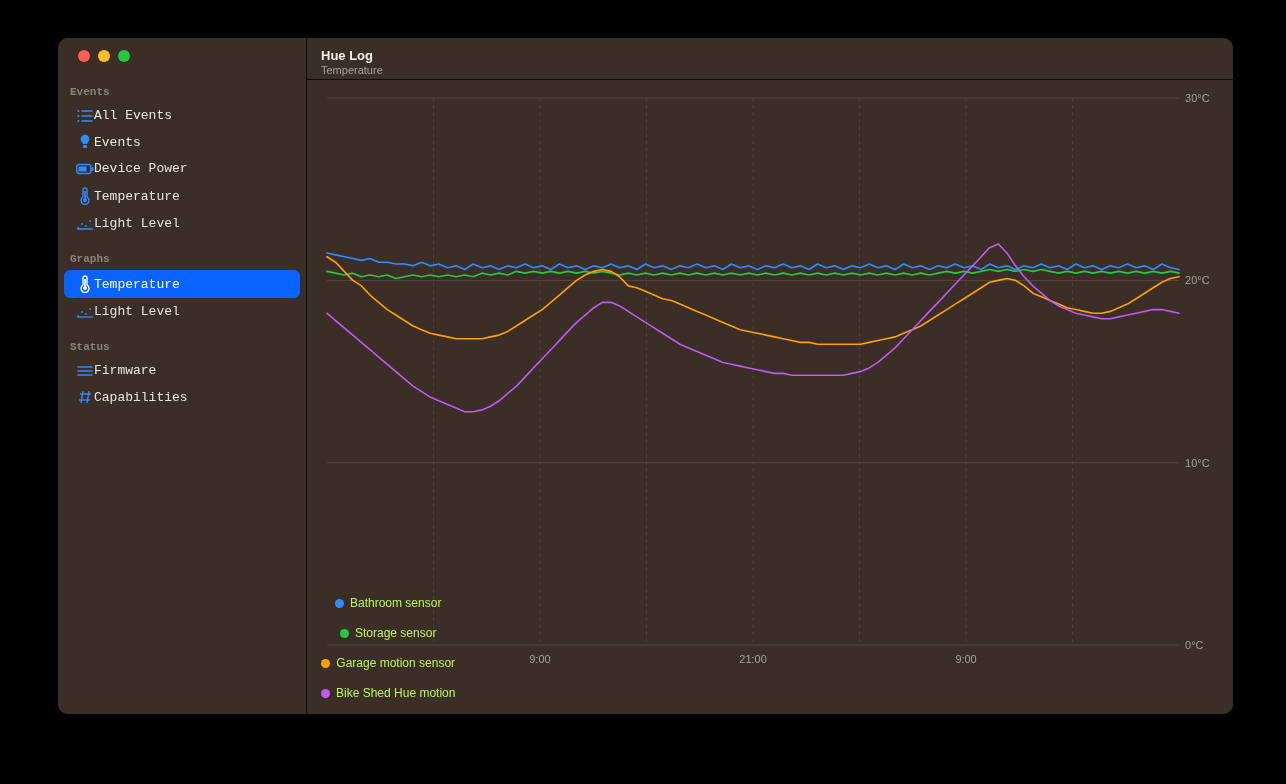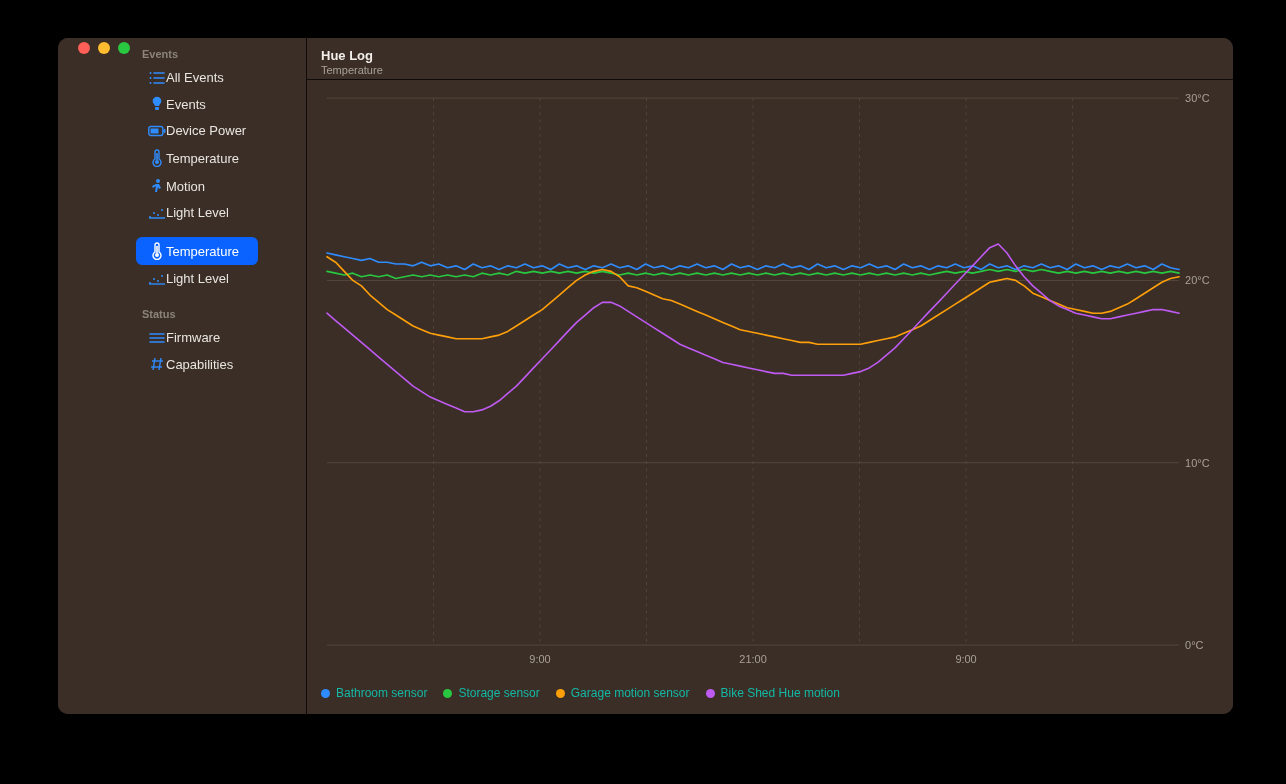--- a/index.html
+++ b/index.html
@@ -21,23 +21,24 @@
     background: #3a2e26;
     border-radius: 10px;
     display: flex;
     overflow: hidden;
     box-shadow: 0 20px 60px rgba(0,0,0,0.6);
   }
   .sidebar {
     width: 249px;
     background: #3a2e26;
     border-right: 1px solid #0e0b08;
-    padding-top: 4px;
-    display: flex;
-    flex-direction: row;
+    padding-top: 12px;
+    display: flex;
+    flex-direction: column;
+    font-family: Liberation Mono, monospace;
   }
   .traffic {
     display: flex;
     gap: 8px;
     padding-left: 20px;
     padding-bottom: 18px;
   }
   .traffic span {
     width: 12px; height: 12px; border-radius: 50%; display: inline-block;
   }
@@ -111,21 +112,22 @@
     display: block;
   }
   .legend {
     position: absolute;
     left: 14px;
     bottom: 14px;
     display: flex;
     gap: 16px;
     align-items: center;
     font-size: 12px;
-    color: #14b8a6;
+    color: #bef264;
+    flex-direction: column;
   }
   .legend .item { display: flex; align-items: center; gap: 6px; }
   .legend .dot { width: 9px; height: 9px; border-radius: 50%; display: inline-block; }
 </style>
 </head>
 <body>
 
 <div class="window">
 
   <div class="sidebar">
@@ -175,42 +177,34 @@
             <svg width="12" height="18" viewBox="0 0 12 18">
               <path d="M6 1a2 2 0 0 1 2 2v7a4 4 0 1 1-4 0V3a2 2 0 0 1 2-2z" fill="none" stroke="currentColor" stroke-width="1.4"></path>
               <circle cx="6" cy="13" r="2" fill="currentColor"></circle>
               <line x1="6" y1="4" x2="6" y2="11" stroke="currentColor" stroke-width="1.6"></line>
             </svg>
           </span>
           <span>Temperature</span>
         </div>
         <div class="nav-item">
           <span class="icon">
-            <svg width="16" height="16" viewBox="0 0 16 16">
-              <circle cx="9" cy="3" r="2" fill="currentColor"></circle>
-              <path d="M7 6l3 0 2 4-2 1-1-2-1 5-2 0 1-6-3 2-1-2z" fill="currentColor"></path>
-            </svg>
-          </span>
-          <span>Motion</span>
-        </div>
-        <div class="nav-item">
-          <span class="icon">
             <svg width="18" height="12" viewBox="0 0 18 12">
               <g stroke="currentColor" stroke-width="1.4" fill="none">
                 <circle cx="2" cy="10" r="1" fill="currentColor" stroke="none"></circle>
                 <circle cx="6" cy="6" r="1" fill="currentColor" stroke="none"></circle>
                 <circle cx="10" cy="8" r="1" fill="currentColor" stroke="none"></circle>
                 <circle cx="14" cy="3" r="1" fill="currentColor" stroke="none"></circle>
                 <line x1="1" y1="11" x2="17" y2="11"></line>
               </g>
             </svg>
           </span>
           <span>Light Level</span>
         </div>
         <div class="section-gap"></div>
+        <div class="section-label">Graphs</div>
         <div class="nav-item selected">
           <span class="icon">
             <svg width="12" height="18" viewBox="0 0 12 18">
               <path d="M6 1a2 2 0 0 1 2 2v7a4 4 0 1 1-4 0V3a2 2 0 0 1 2-2z" fill="none" stroke="currentColor" stroke-width="1.4"></path>
               <circle cx="6" cy="13" r="2" fill="currentColor"></circle>
               <line x1="6" y1="4" x2="6" y2="11" stroke="currentColor" stroke-width="1.6"></line>
             </svg>
           </span>
           <span>Temperature</span>
         </div>

